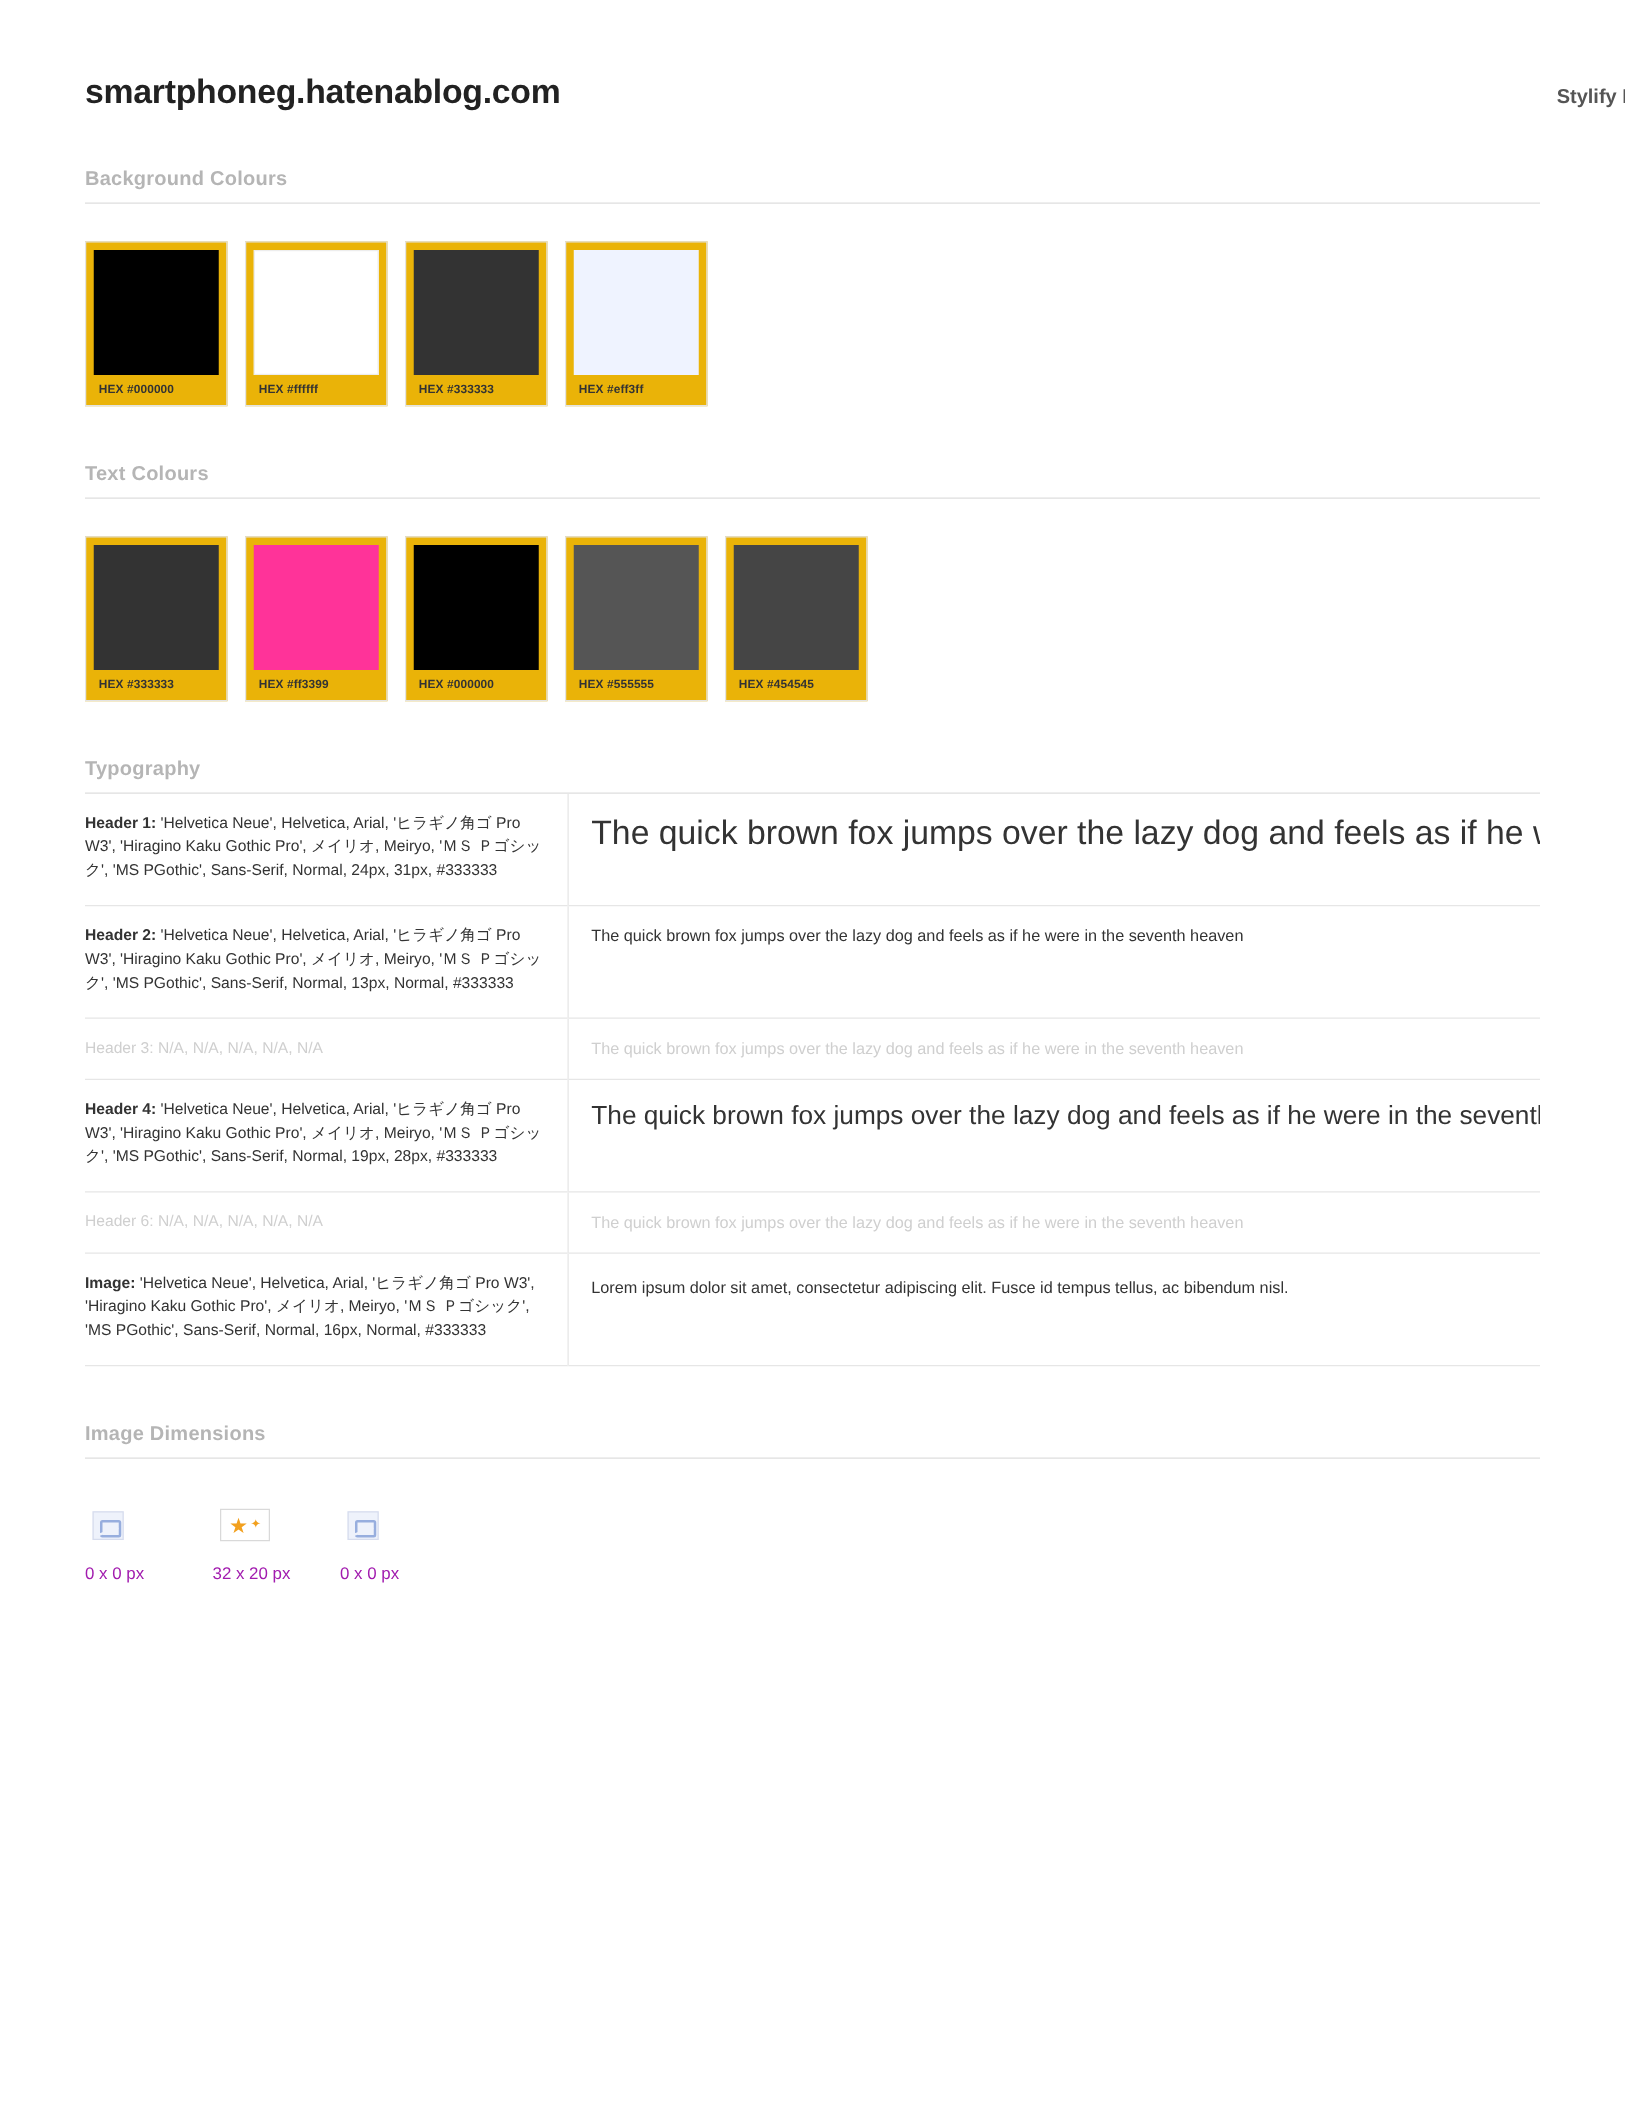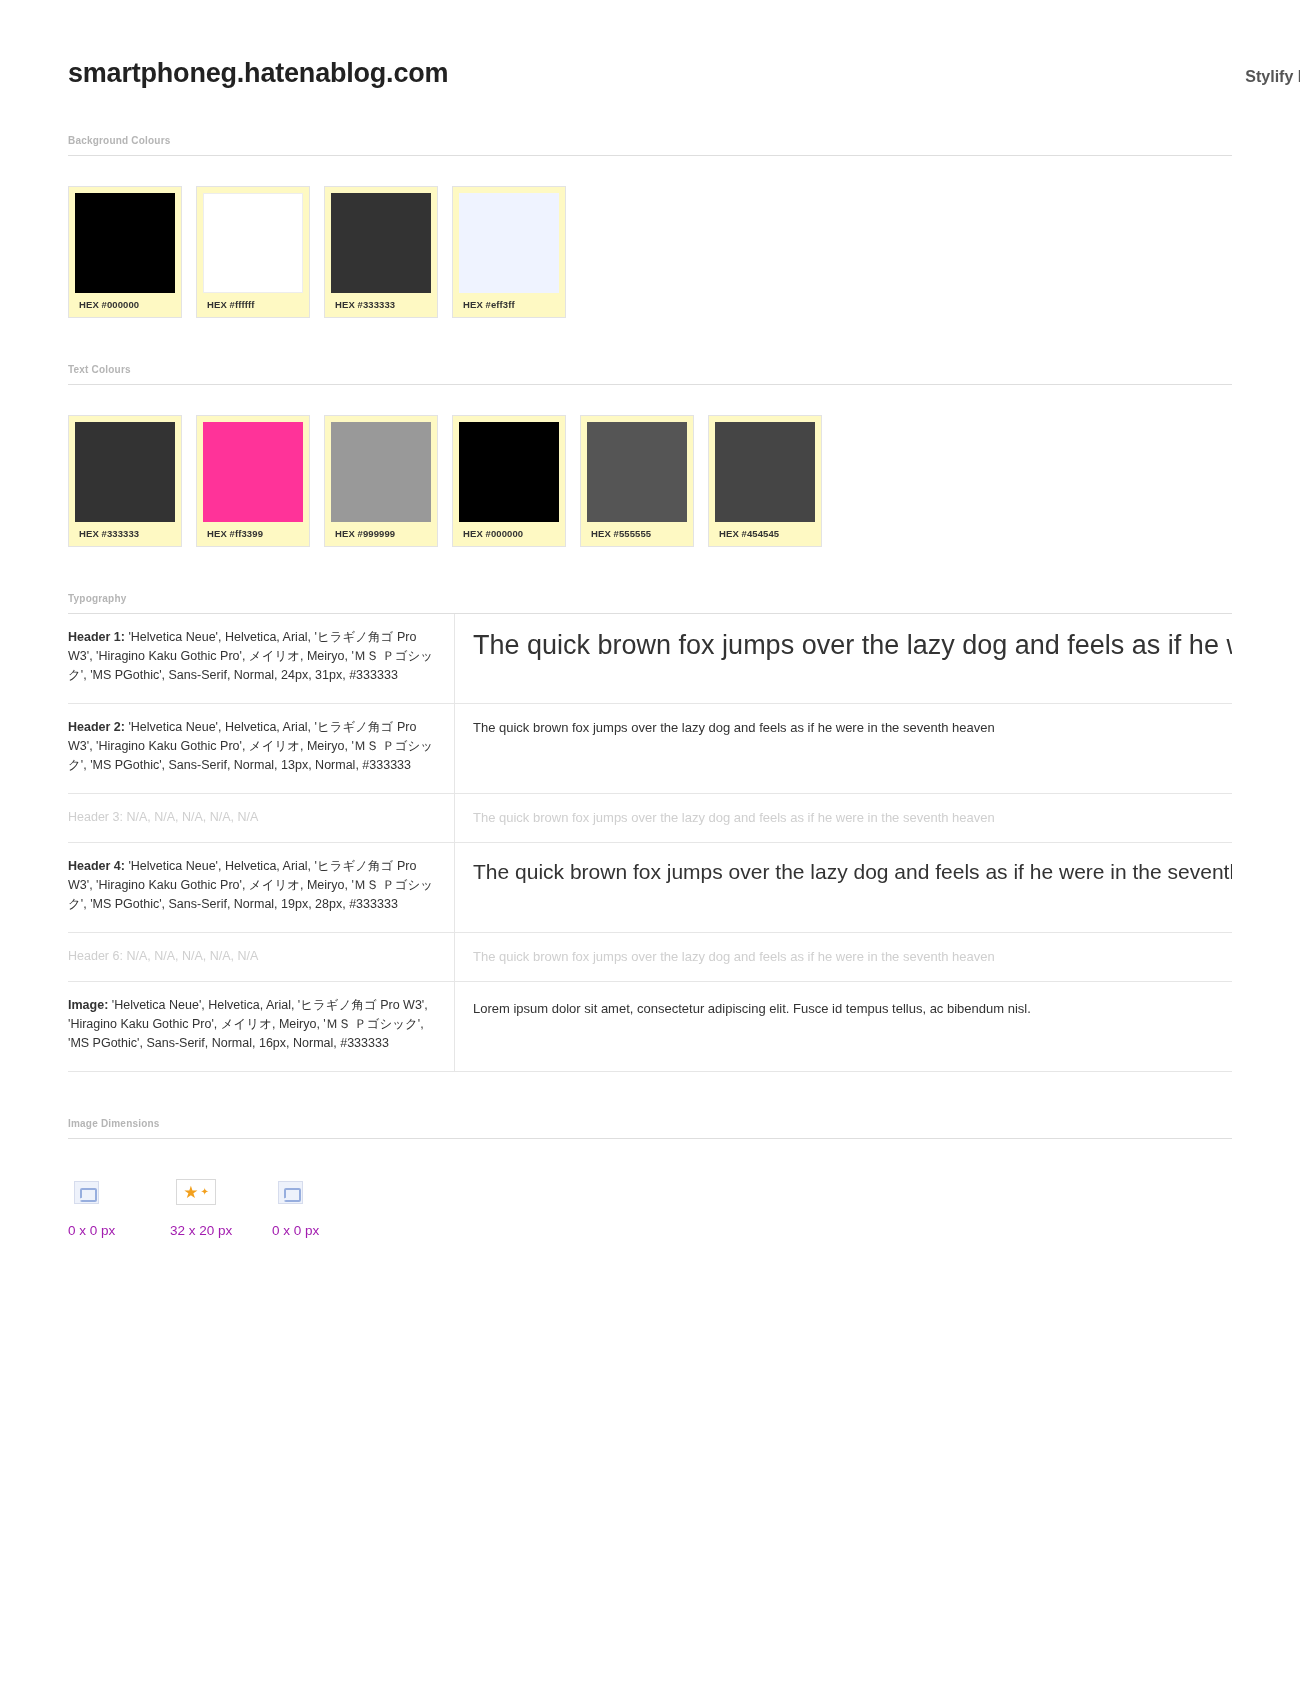--- a/index.html
+++ b/index.html
@@ -45,41 +45,41 @@
     color: #555555;
     white-space: nowrap;
     margin-right: -88px;
   }
 
   
   .section {
     margin-top: 46px;
   }
   .section-title {
-    font-size: 10px;
+    font-size: 16px;
     font-weight: 700;
     color: #b5b5b5;
     letter-spacing: 0.2px;
     padding-bottom: 9px;
   }
   .section-rule {
     border-top: 1px solid #dedede;
     height: 0;
     width: 100%;
   }
 
   
   .swatch-row {
     display: flex;
     flex-wrap: nowrap;
     margin-top: 30px;
     gap: 14px;
   }
   .swatch-card {
-    background: #fef9c3;
+    background: #eab308;
     border: 1px solid #e3e3e3;
     box-sizing: border-box;
     padding: 6px 6px 0 6px;
     width: 114px;
   }
   .swatch-chip {
     width: 100%;
     height: 100px;
     box-sizing: border-box;
   }
@@ -276,24 +276,20 @@
       <div class="swatch-card">
         <div class="swatch-chip" style="background:#333333;"></div>
         <div class="swatch-label">HEX #333333</div>
       </div>
 
       <div class="swatch-card">
         <div class="swatch-chip" style="background:#ff3399;"></div>
         <div class="swatch-label">HEX #ff3399</div>
       </div>
 
-      <div class="swatch-card">
-        <div class="swatch-chip" style="background:#999999;"></div>
-        <div class="swatch-label">HEX #999999</div>
-      </div>
 
       <div class="swatch-card">
         <div class="swatch-chip" style="background:#000000;"></div>
         <div class="swatch-label">HEX #000000</div>
       </div>
 
       <div class="swatch-card">
         <div class="swatch-chip" style="background:#555555;"></div>
         <div class="swatch-label">HEX #555555</div>
       </div>

